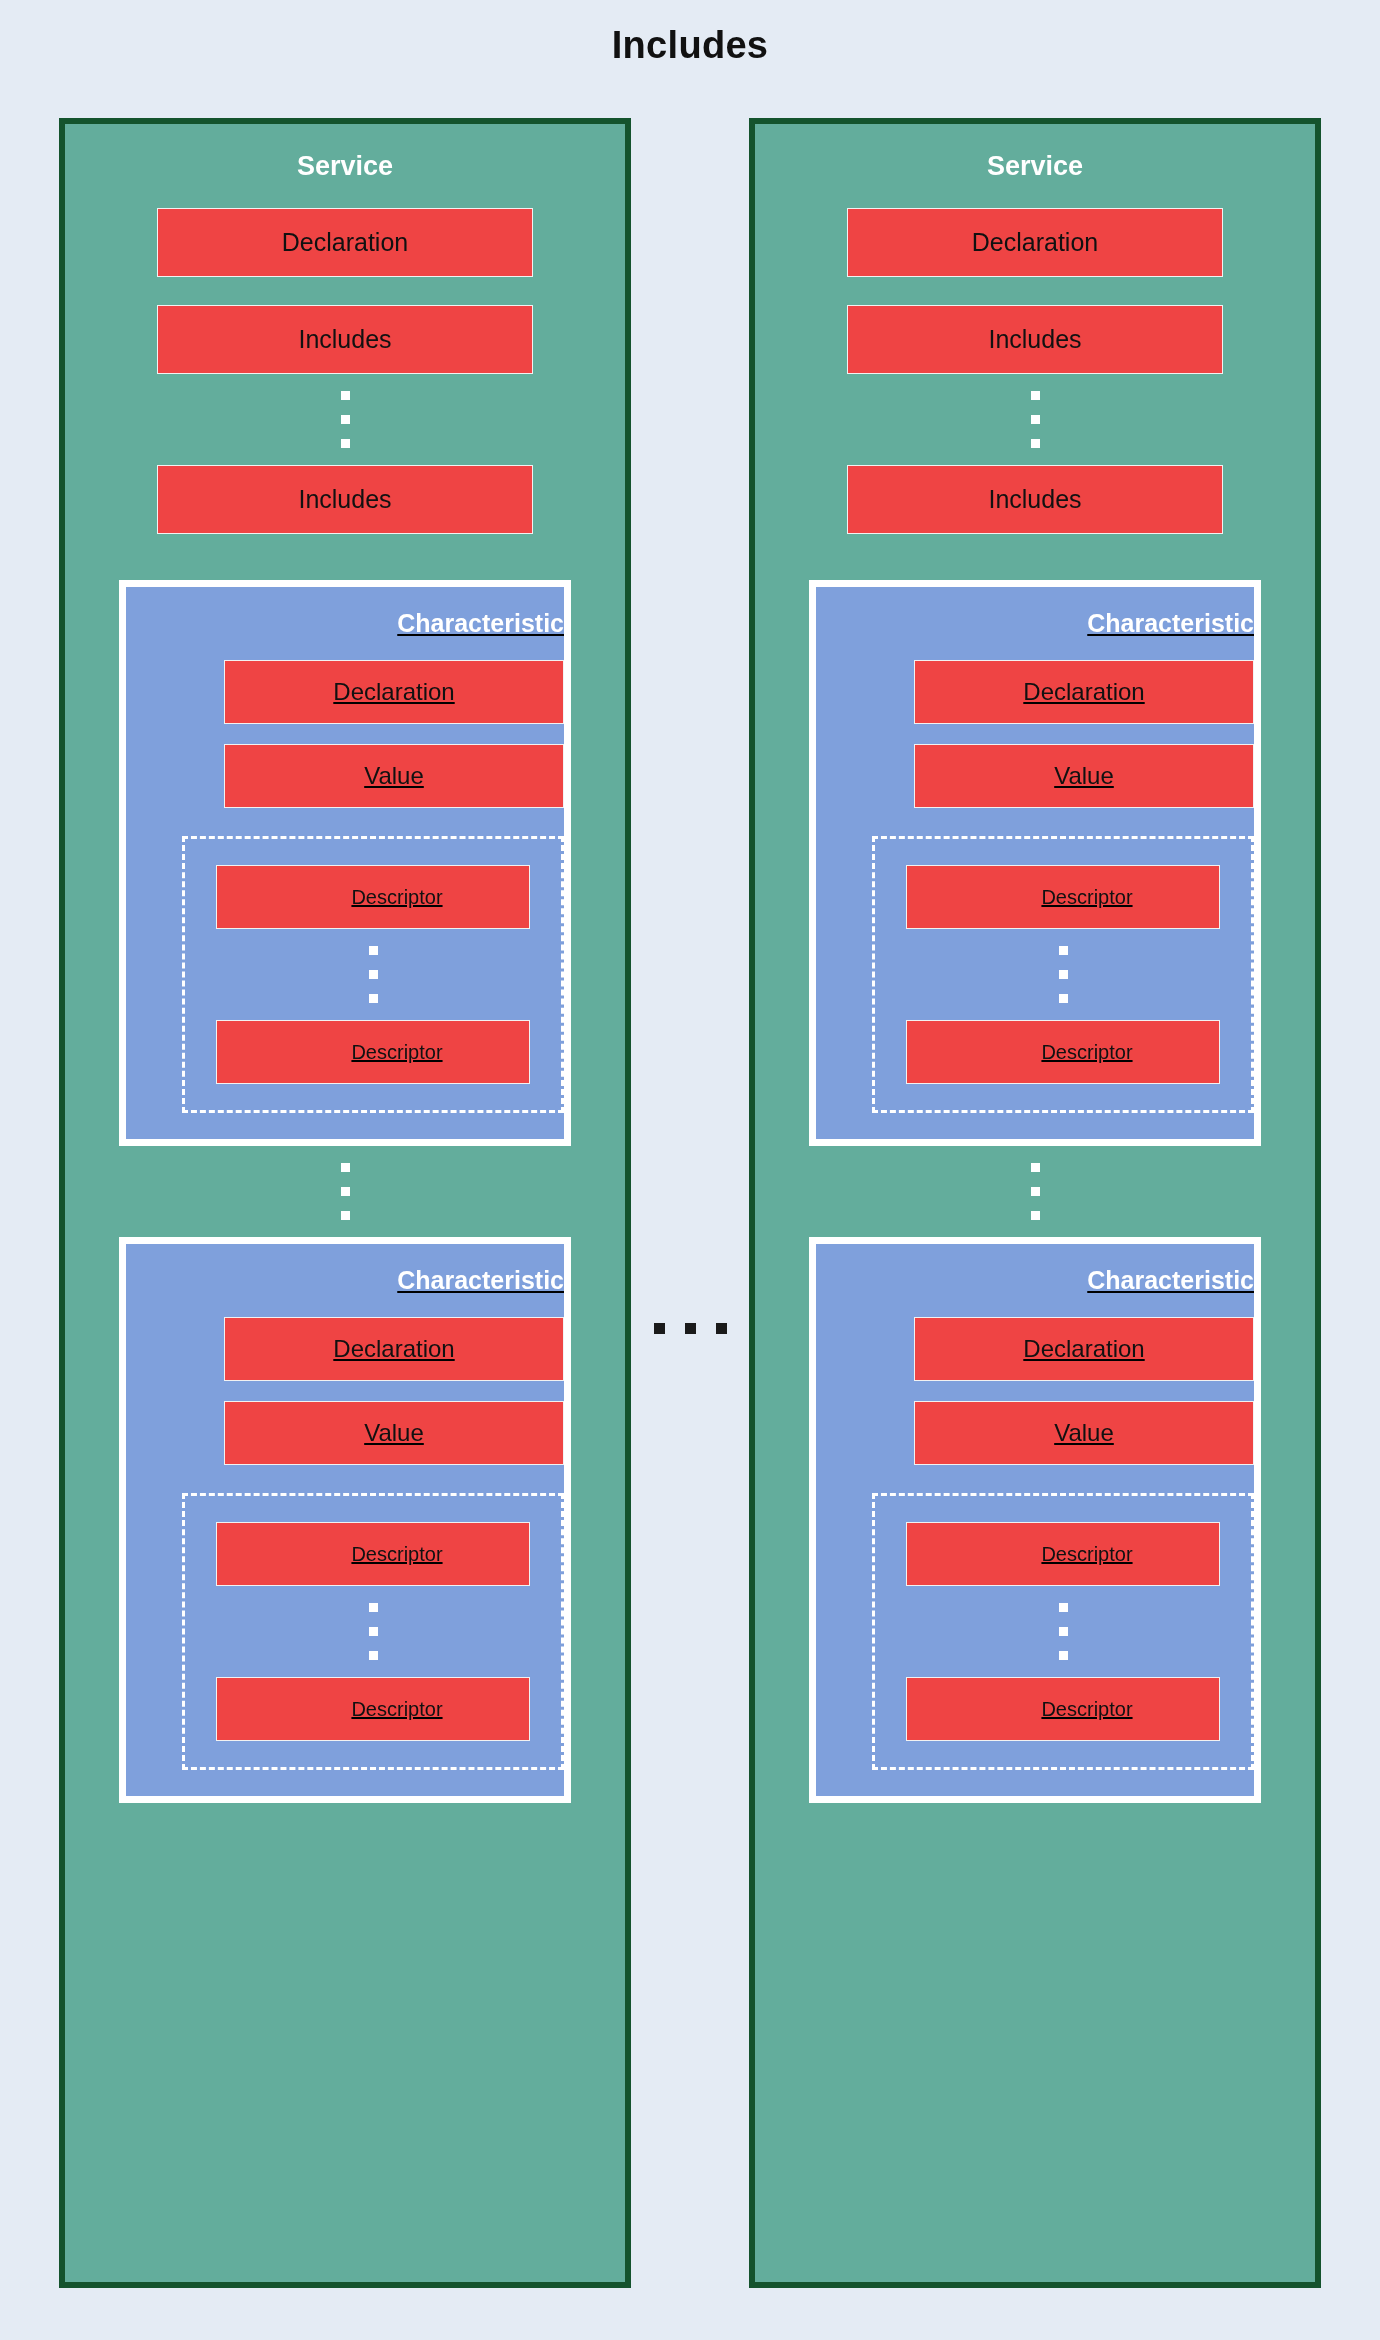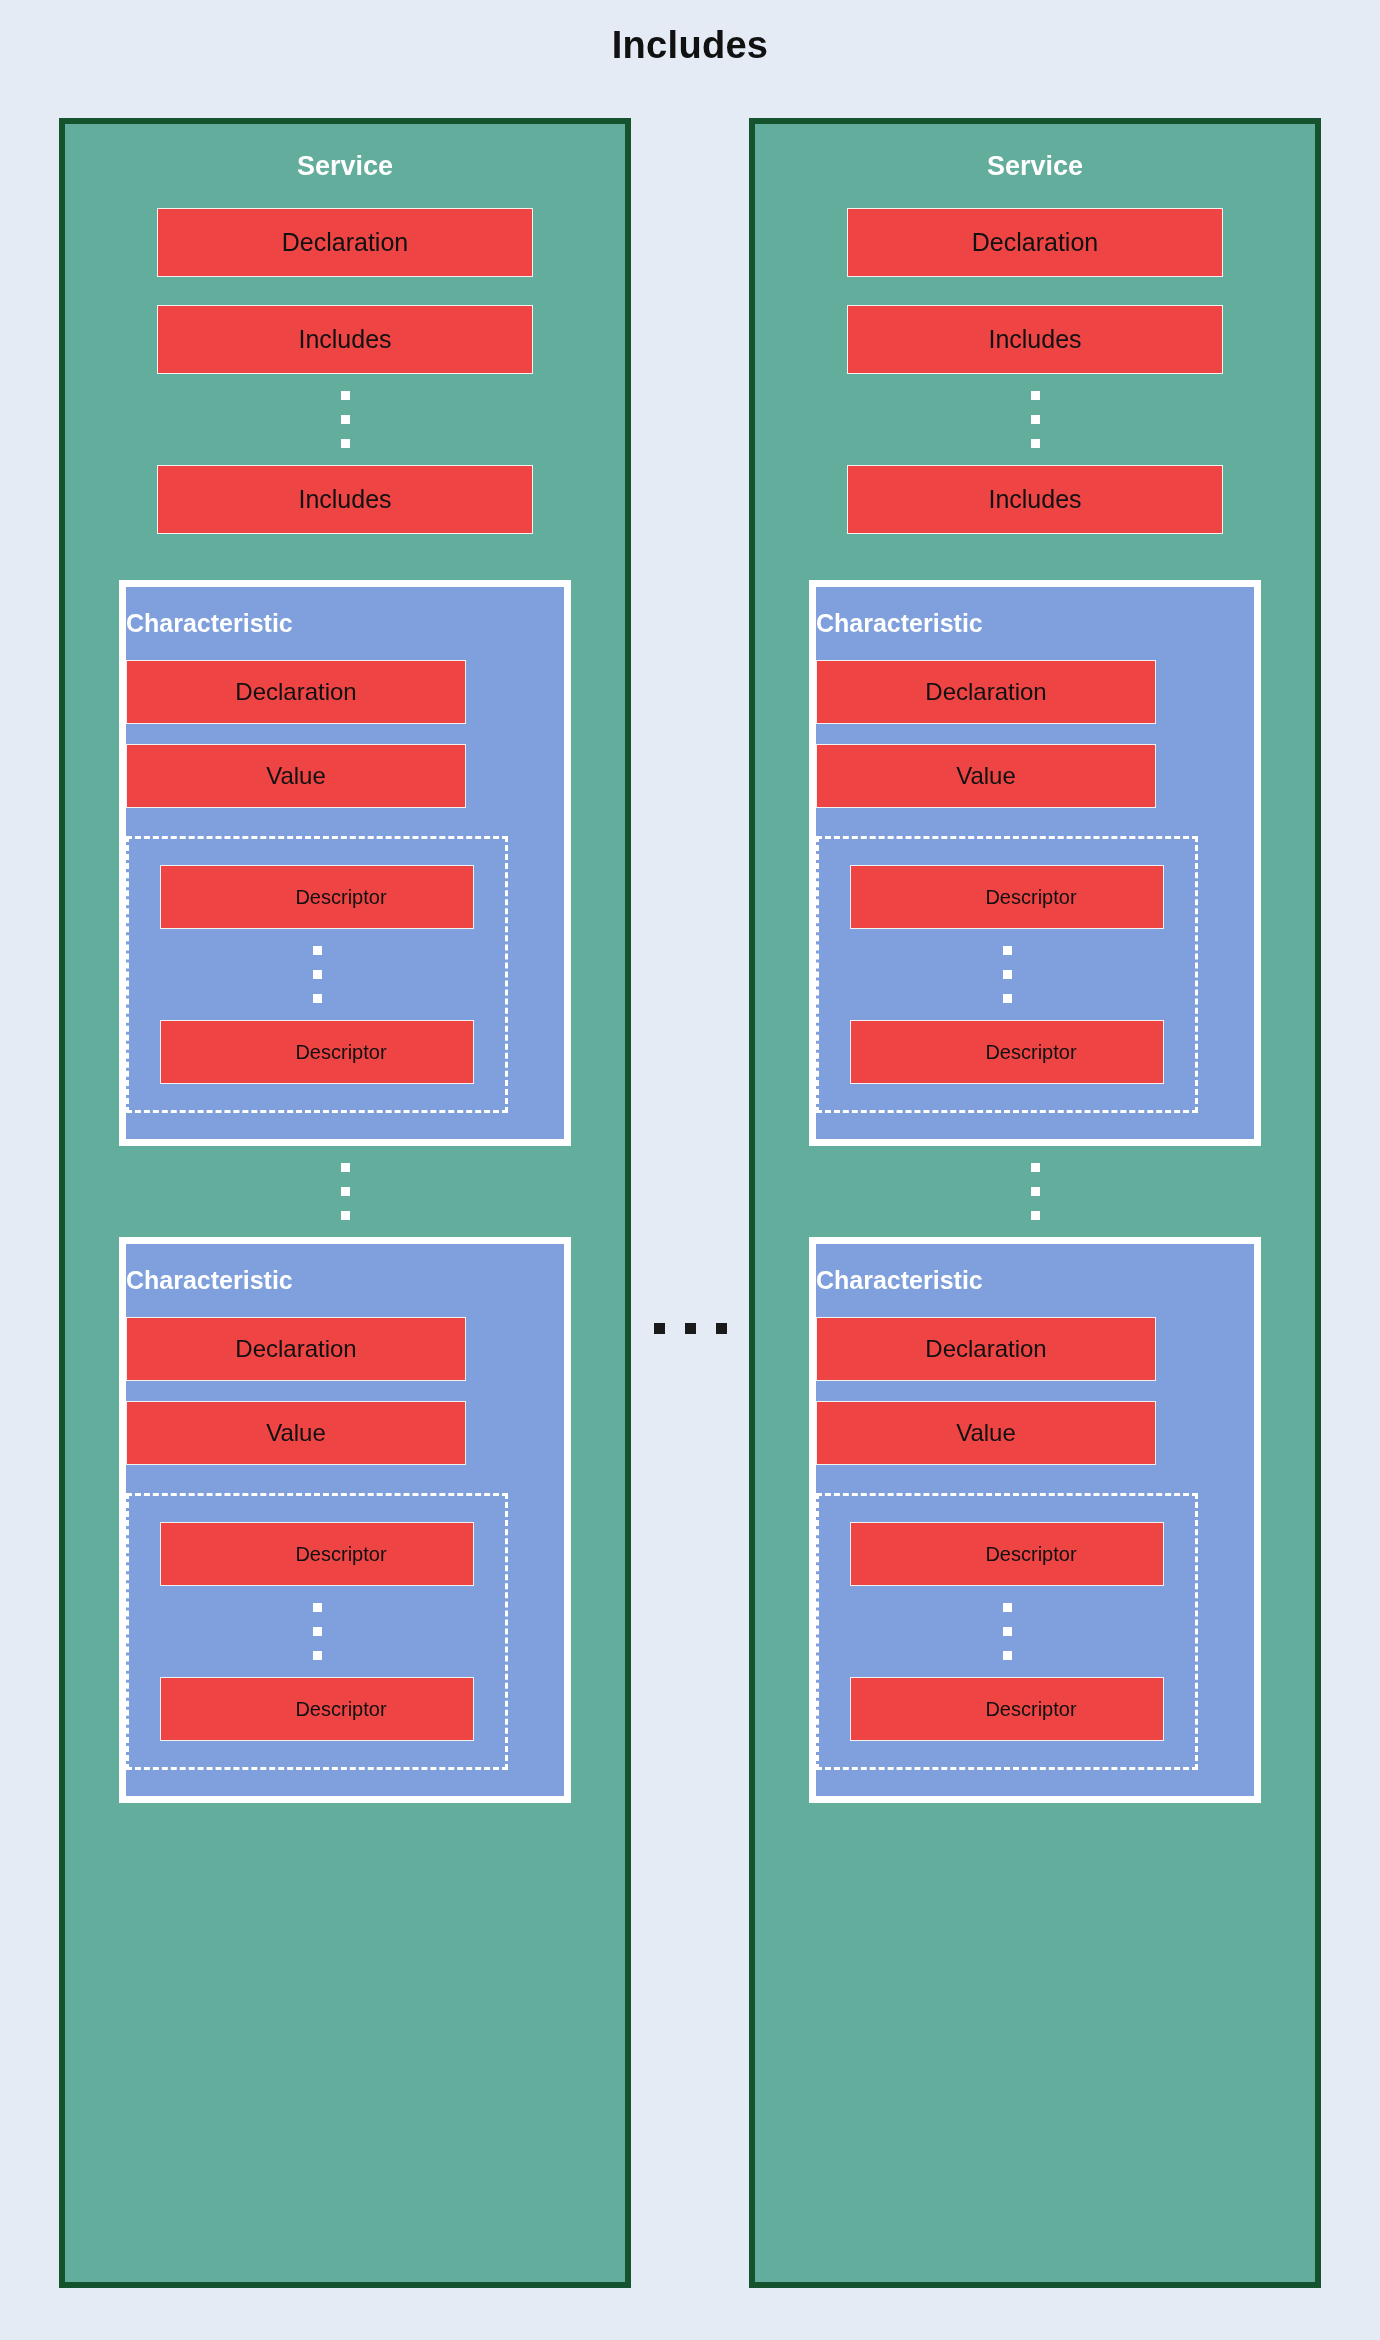--- a/index.html
+++ b/index.html
@@ -99,22 +99,23 @@
   .gap-28 { height: 28px; }
   .gap-46 { height: 46px; }
 
   
   .characteristic {
     width: 452px;
     background: #7fa0dc;
     border: 7px solid #ffffff;
     display: flex;
     flex-direction: column;
-    align-items: flex-start;
+    align-items: flex-end;
     padding-bottom: 26px;
+    text-decoration: underline;
   }
   .characteristic-title {
     font-size: 25px;
     font-weight: bold;
     color: #ffffff;
     margin-top: 22px;
     margin-bottom: 22px;
     text-align: center;
   }
   .char-leaf {

